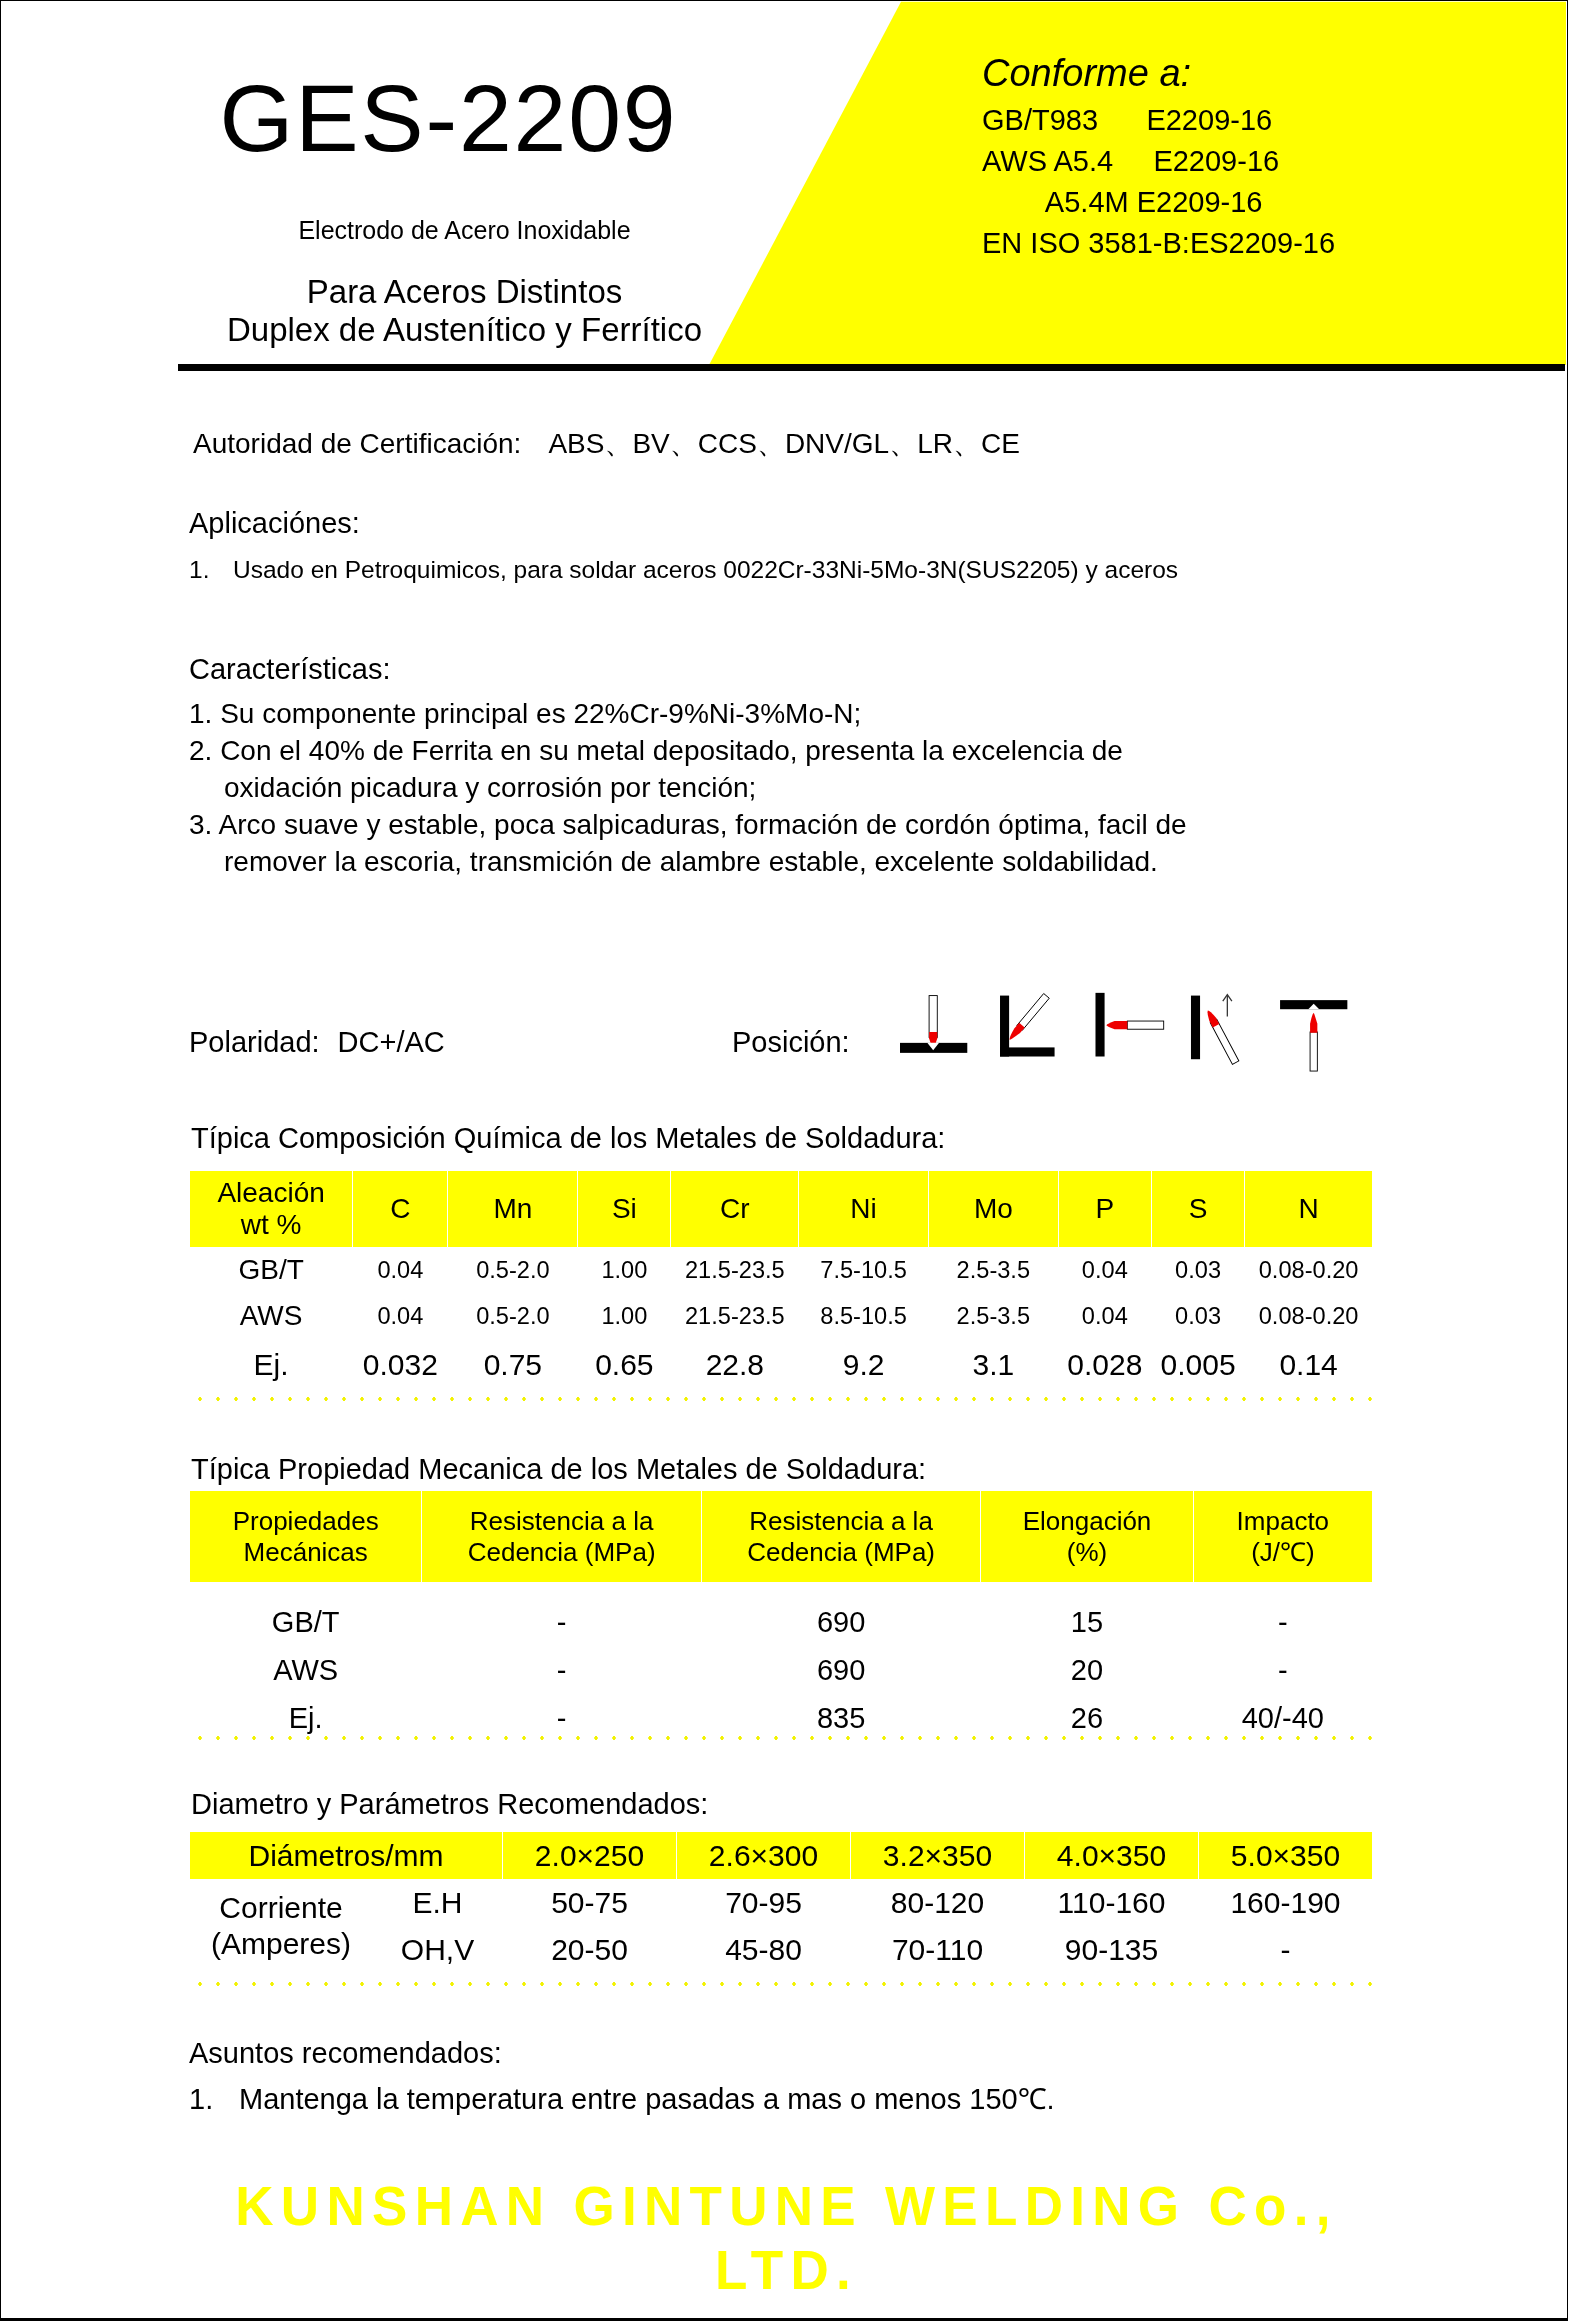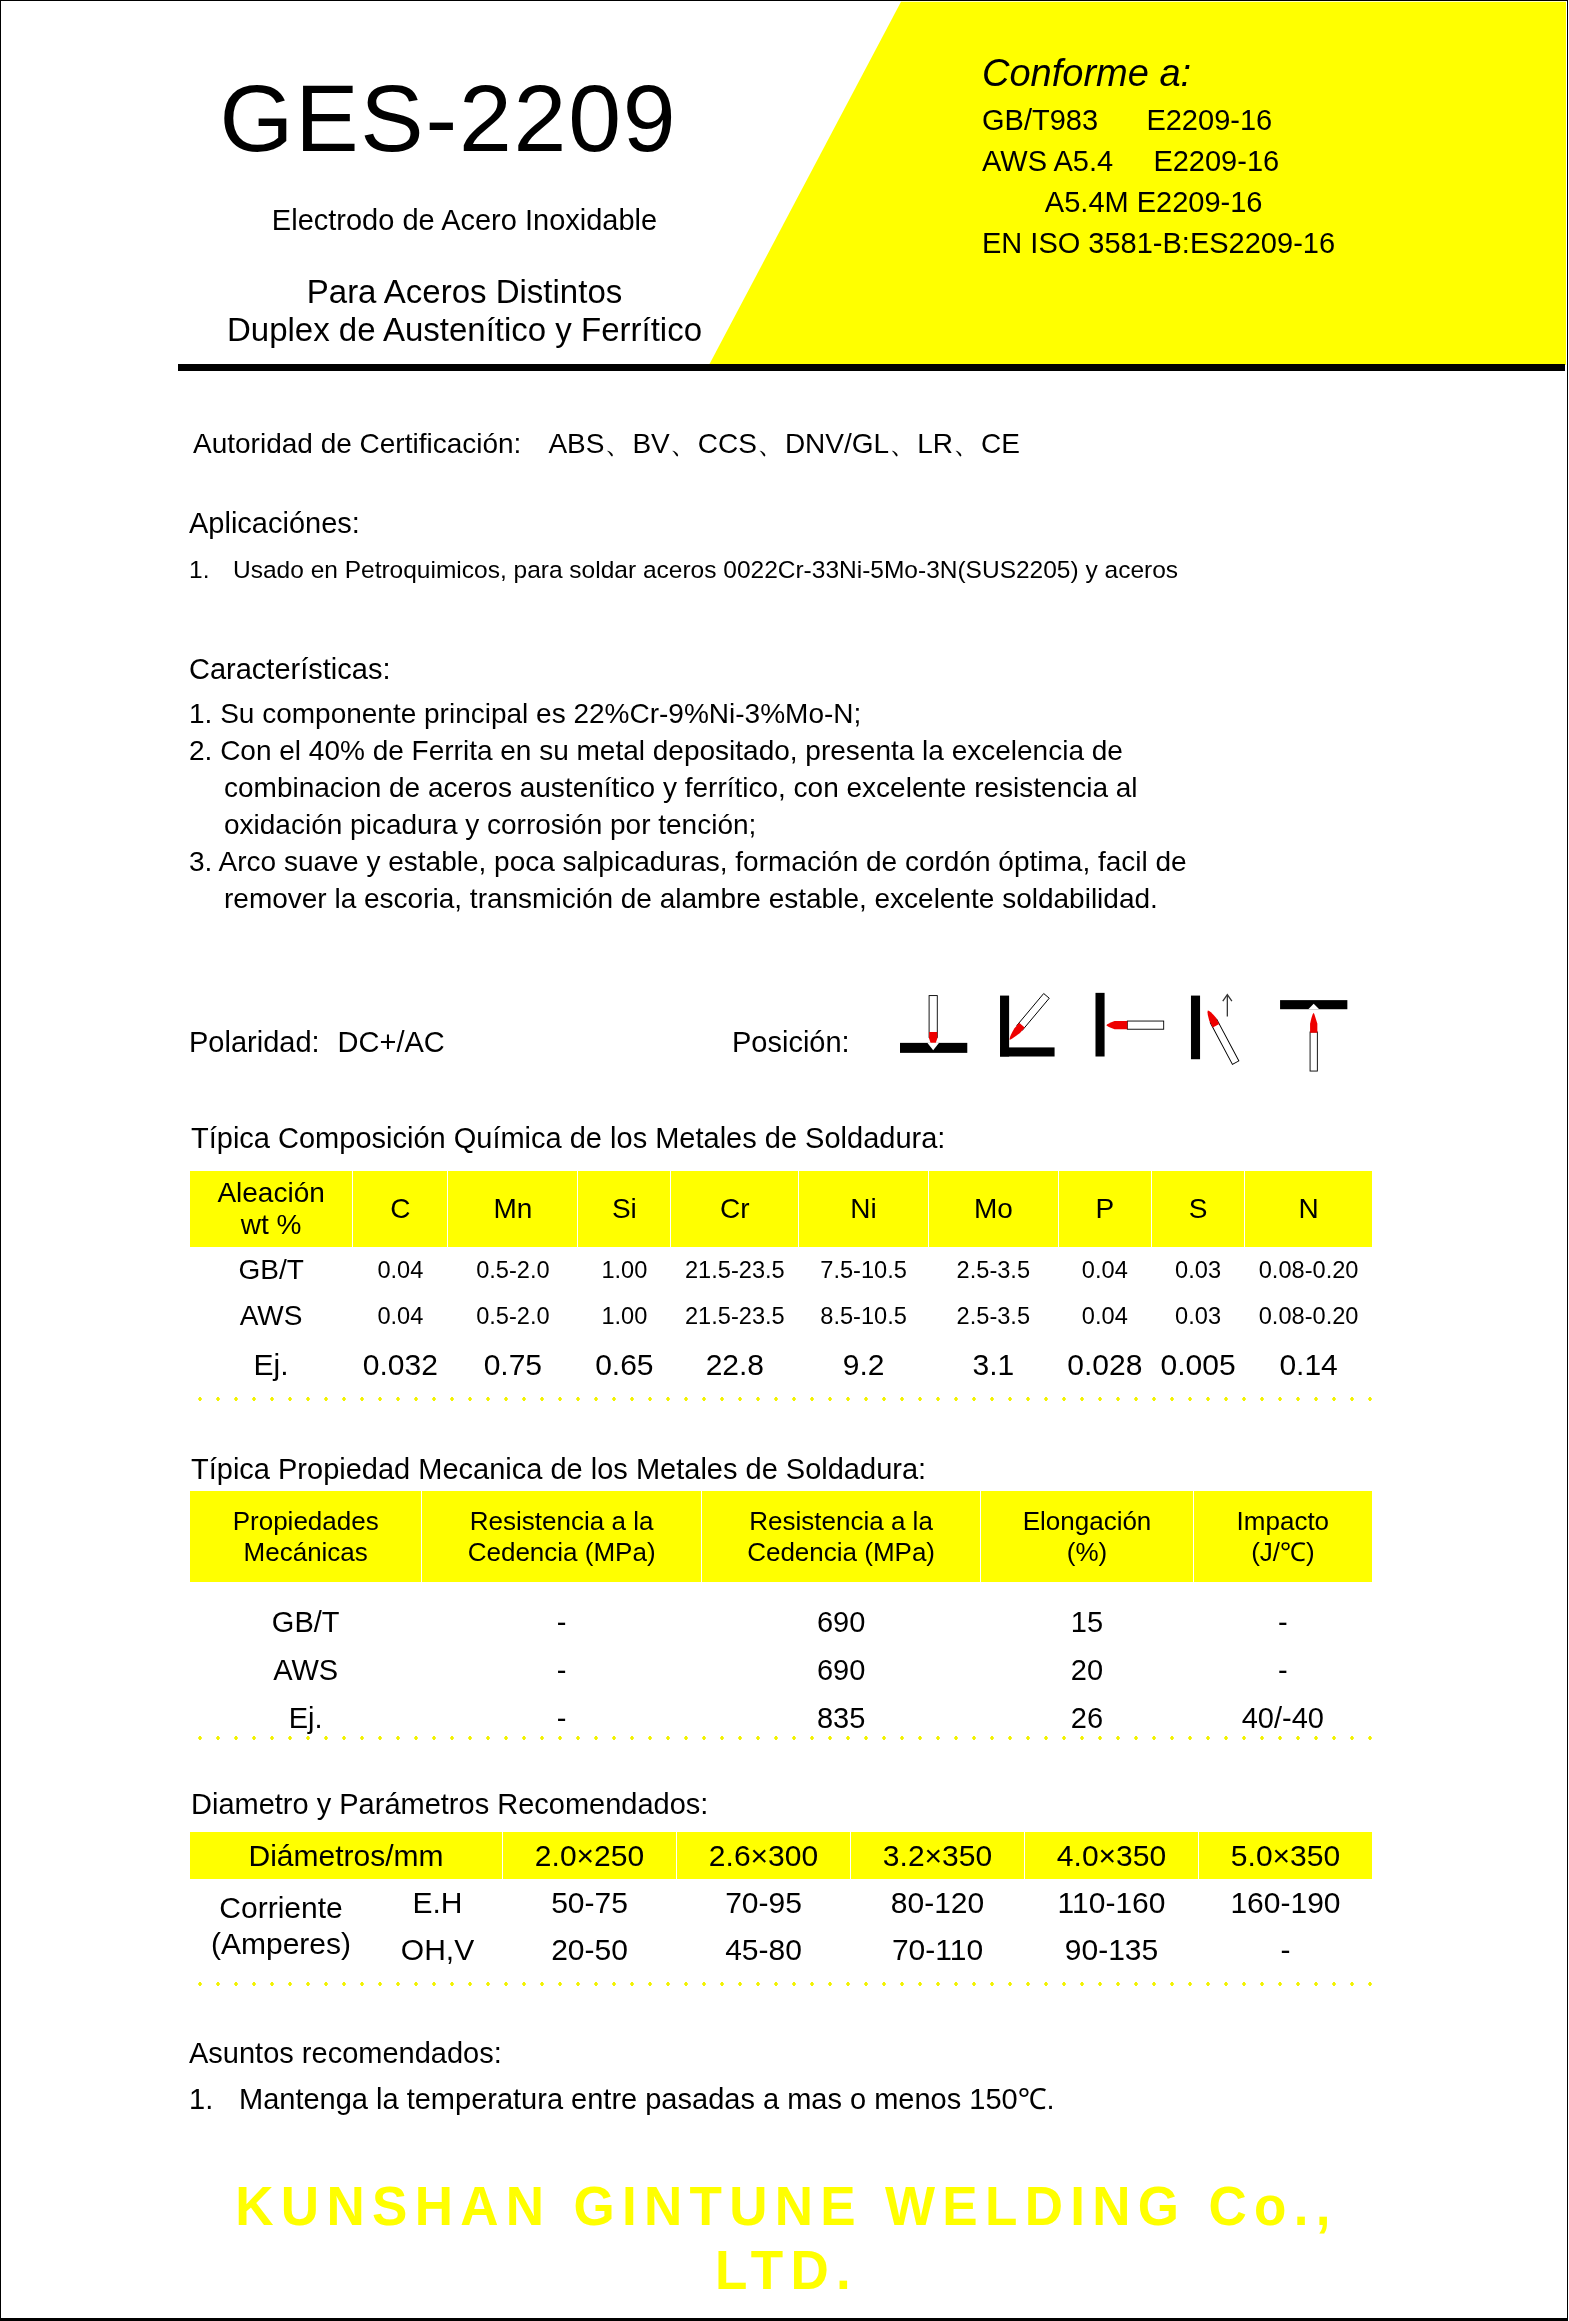--- a/index.html
+++ b/index.html
@@ -6,21 +6,21 @@
   body { width: 1569px; height: 2322px; position: relative; overflow: hidden;
          font-family: "Liberation Sans", sans-serif; color: #000; }
   .frame { position: absolute; left: 0; top: 0; width: 1566px; height: 2317px;
            border: 1.8px solid #000; border-bottom-width: 3.6px; box-sizing: content-box; }
   .header-yellow { position: absolute; left: 0; top: 0; width: 1569px; height: 365px;
            background: #ffff00; clip-path: polygon(901px 1.8px, 1566px 1.8px, 1566px 365px, 709px 365px); }
   .header-rule { position: absolute; left: 178px; top: 364px; width: 1387px; height: 7.3px; background: #000; }
 
   .product-title { position: absolute; left: 162px; width: 573px; top: 71px; text-align: center;
            font-size: 95px; letter-spacing: 1.8px; line-height: 1; }
-  .product-sub1 { position: absolute; left: 178px; width: 573px; top: 204px; text-align: center; font-size: 29px; }
+  .product-sub1 { position: absolute; left: 178px; width: 573px; top: 216px; text-align: center; font-size: 25px; }
   .product-sub2 { position: absolute; left: 178px; width: 573px; top: 273px; text-align: center;
            font-size: 33px; line-height: 38px; }
 
   .conform { position: absolute; left: 982px; top: 51px; }
   .conform-title { font-size: 38px; margin-bottom: 3.6px; line-height: 45px; font-style: italic; }
   .conform-line { font-size: 29px; line-height: 41px; white-space: pre; }
 
   .t { position: absolute; left: 189px; white-space: nowrap; }
   .h { font-size: 29px; }
   .p-sm { font-size: 24.5px; line-height: 33px; }
@@ -98,21 +98,20 @@
 
 <div class="t h apps-h">Aplicaciónes:</div>
 <div class="t p-sm apps-list">
   <div><span class="num">1.</span><span>Usado en Petroquimicos, para soldar aceros 0022Cr-33Ni-5Mo-3N(SUS2205) y aceros</span></div>
 </div>
 
 <div class="t h char-h">Características:</div>
 <div class="t char-list">
   <div>1. Su componente principal es 22%Cr-9%Ni-3%Mo-N;</div>
   <div>2. Con el 40% de Ferrita en su metal depositado, presenta la excelencia de</div>
-  <div class="cont">combinacion de aceros austenítico y ferrítico, con excelente resistencia al</div>
   <div class="cont">oxidación picadura y corrosión por tención;</div>
   <div>3. Arco suave y estable, poca salpicaduras, formación de cordón óptima, facil de</div>
   <div class="cont">remover la escoria, transmición de alambre estable, excelente soldabilidad.</div>
 </div>
 
 <div class="t polarity">
   <span>Polaridad:</span><span class="val">DC+/AC</span>
 </div>
 <div class="position-label">Posición:</div>
 <svg class="pos-icons" viewBox="0 0 540 100">

